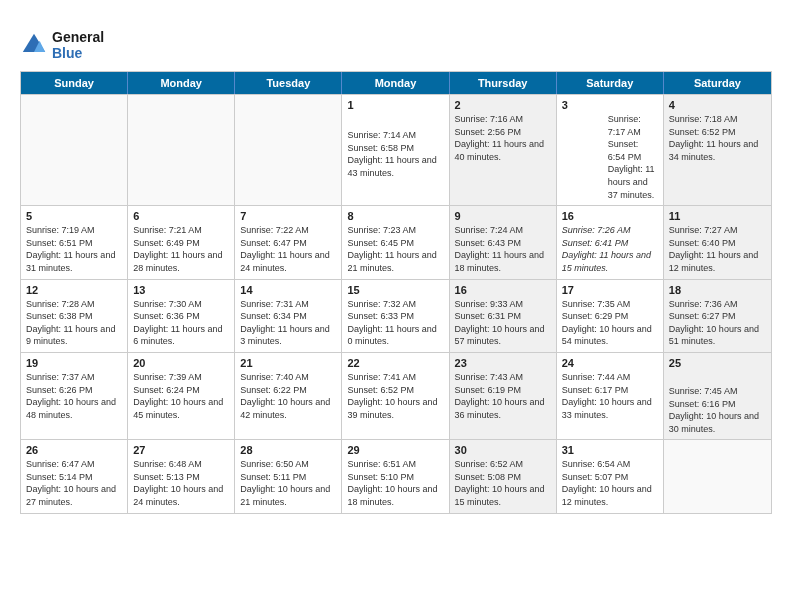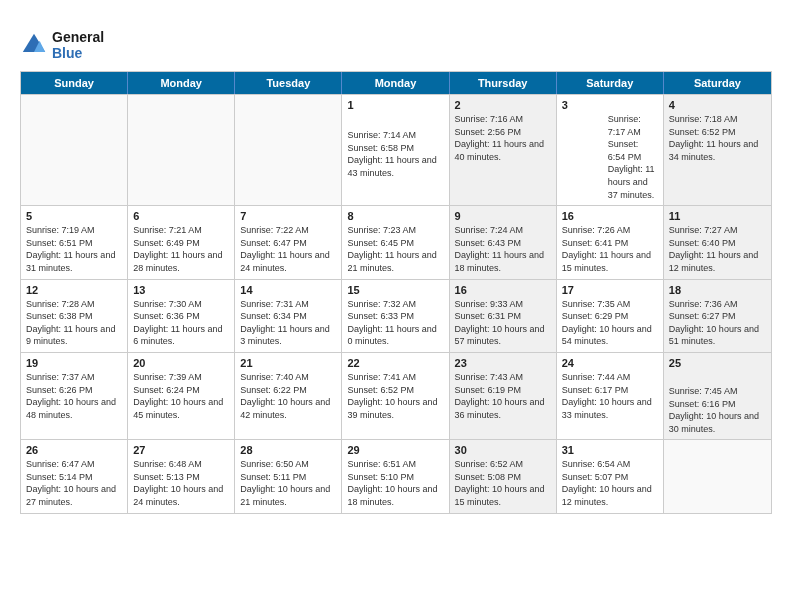--- a/index.html
+++ b/index.html
@@ -189,21 +189,21 @@
 Daylight: 11 hours and 21 minutes.</div>
           </div>
           <div class="cal-cell gray-bg">
             <div class="day-num">9</div>
             <div class="cell-text" style="white-space: pre-line;">Sunrise: 7:24 AM
 Sunset: 6:43 PM
 Daylight: 11 hours and 18 minutes.</div>
           </div>
           <div class="cal-cell">
             <div class="day-num">16</div>
-            <div class="cell-text" style="white-space: pre-line;">Sunrise: 7:26 AM
+            <div class="cell-text" style="white-space: pre-line; font-style: italic;">Sunrise: 7:26 AM
 Sunset: 6:41 PM
 Daylight: 11 hours and 15 minutes.</div>
           </div>
           <div class="cal-cell gray-bg">
             <div class="day-num">11</div>
             <div class="cell-text" style="white-space: pre-line;">Sunrise: 7:27 AM
 Sunset: 6:40 PM
 Daylight: 11 hours and 12 minutes.</div>
           </div>
         </div>

